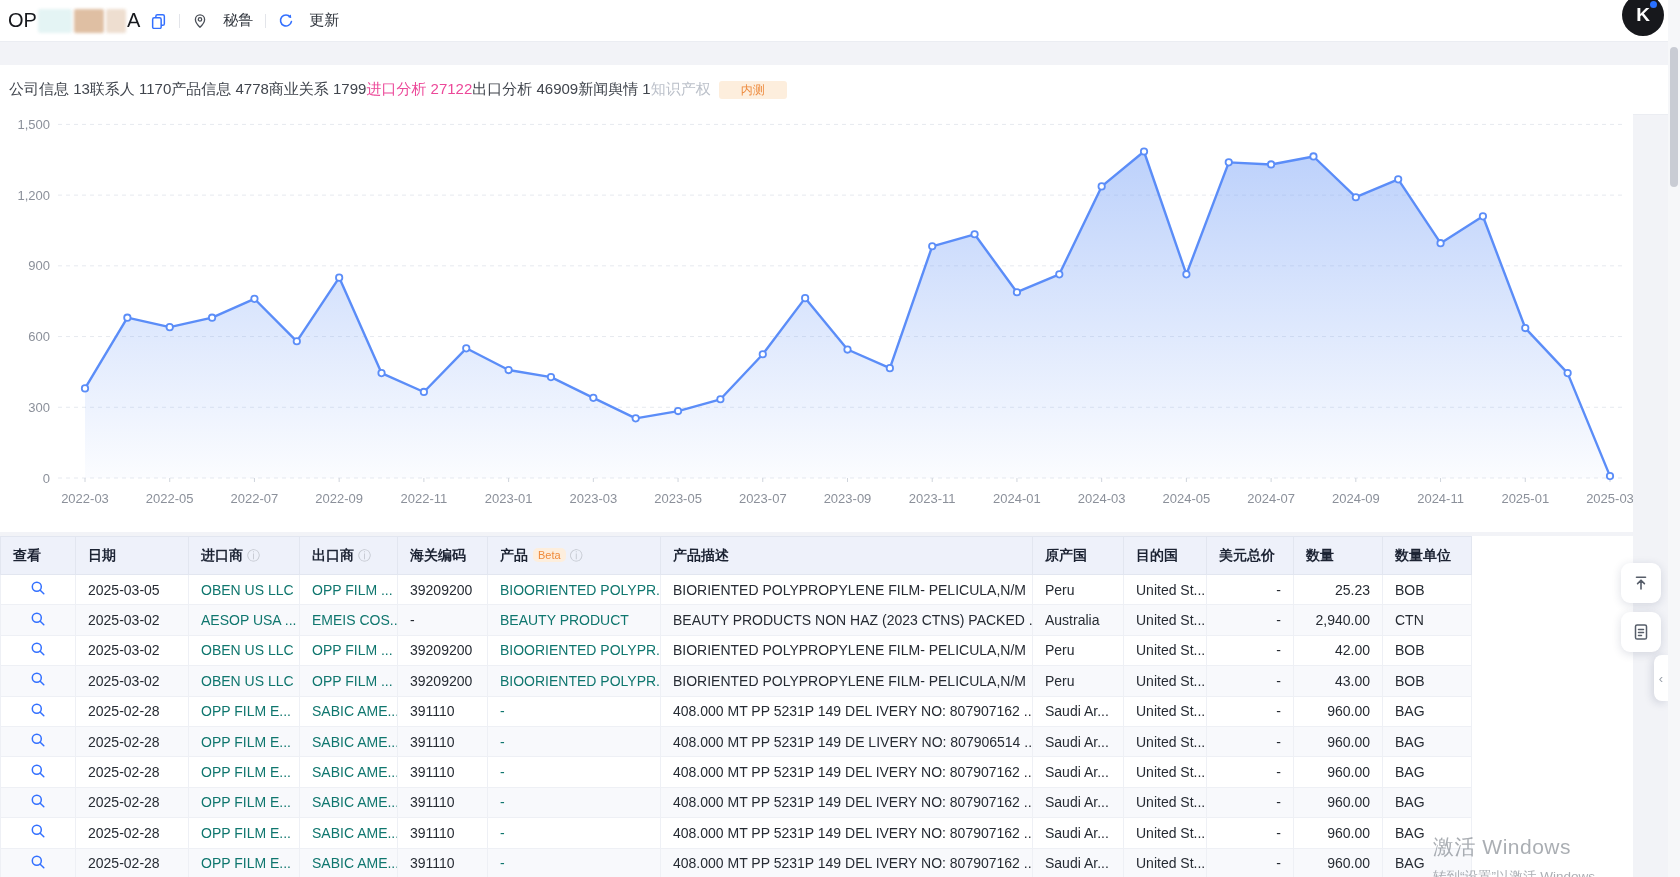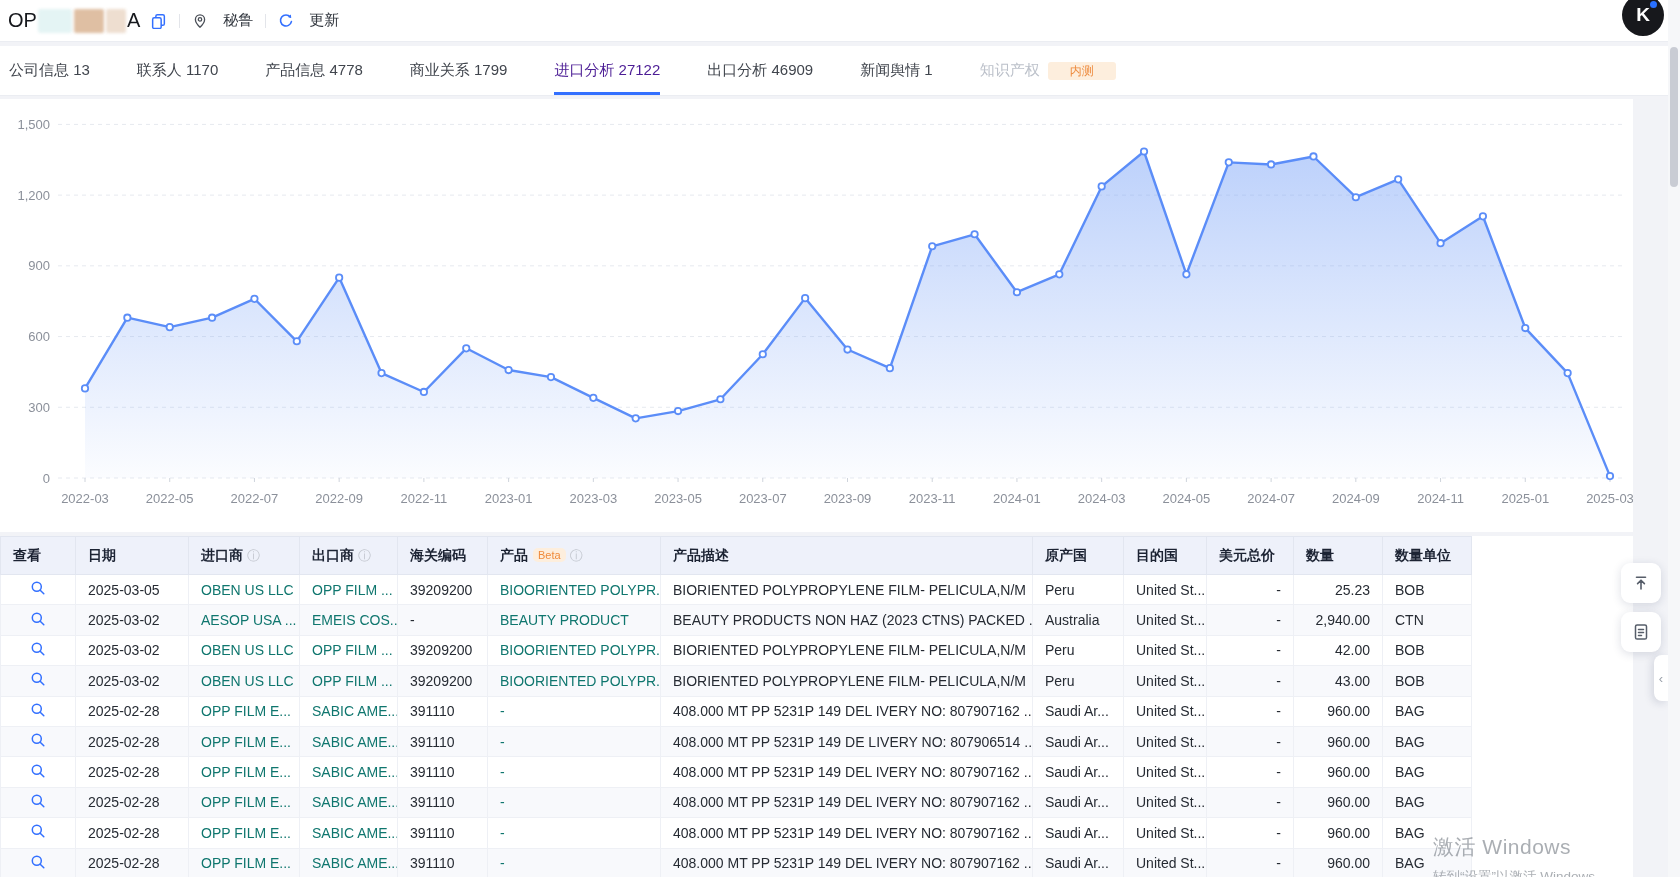--- a/index.html
+++ b/index.html
@@ -17,25 +17,25 @@
   .redact.r3 { width:20px; background:#eeded0; }
   .tb-icon-btn { display:flex; align-items:center; gap:15px; margin-left:12px; cursor:pointer;
                  font-size:15px; color:#2f343c; }
   .divider { width:1px; height:14px; background:#e3e5ea; margin:0 12px; }
   .avatar { position:absolute; left:1622px; top:-6px; width:42px; height:42px; border-radius:50%;
             background:#17181c; color:#fff; font-weight:bold; font-size:19px;
             display:flex; align-items:center; justify-content:center; }
   .avatar .dot { position:absolute; right:7px; top:7px; width:7px; height:7px; border-radius:50%; background:#2970ff; }
 
   
-  .tabbar { position:absolute; top:46px; left:0; width:1668px; height:50px; background:#fff;
-            border-bottom:1px solid #ebedf2; display:flex; align-items:stretch; padding-left:9px; gap:47px; }
+  .tabbar { position:absolute; top:65px; left:0; width:1668px; height:50px; background:#fff;
+            border-bottom:1px solid #ebedf2; display:flex; align-items:stretch; padding-left:9px; }
   .tab { display:flex; align-items:center; gap:4px; font-size:15px; color:#40454d;
          border-bottom:3px solid transparent; padding-top:3px; cursor:pointer; white-space:nowrap; }
-  .tab.active { color:#4c1d95; border-bottom-color:#3370ff; }
+  .tab.active { color:#ec4899; border-bottom-color:#3370ff; }
   .tab.disabled { color:#bcc1ca; cursor:default; }
   .badge-pill { background:#fdeedd; color:#ed8a3d; font-size:12px; line-height:18px;
                 padding:0 22px; border-radius:3px; margin-left:4px; }
 
   
   .chart-card { position:absolute; top:99px; left:0; width:1633px; height:433px; background:#fff; overflow:hidden; }
 
   
   .table-card { position:absolute; top:536px; left:0; width:1633px; height:341px; background:#fff; overflow:hidden; }
   table.data { border-collapse:collapse; table-layout:fixed; width:1471px; }

